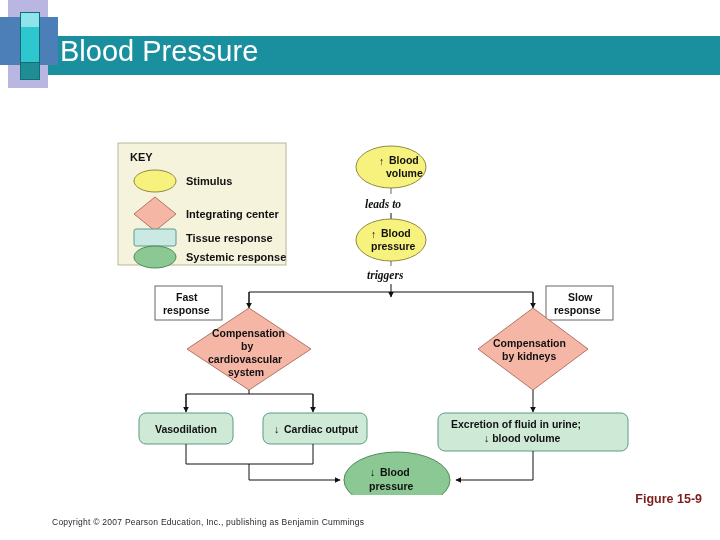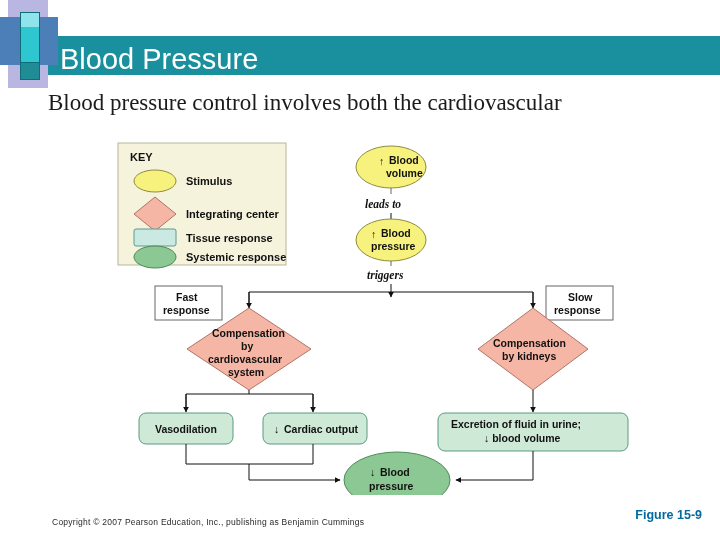--- a/index.html
+++ b/index.html
@@ -61,21 +61,20 @@
     border-top: 1px solid #0e6d75;
     box-sizing: border-box;
   }
 
   
   #title-clip {
     position: absolute;
     left: 48px; top: 36px;
     width: 672px; height: 45px;
     overflow: hidden;
-    margin-top: 8px;
   }
   #title-text {
     position: absolute;
     left: 12px; top: -6px;
     font-family: "Liberation Sans", sans-serif;
     font-size: 29px;
     color: #ffffff;
     white-space: nowrap;
     line-height: 42px;
   }
@@ -106,25 +105,25 @@
     position: absolute;
     left: 52px; top: 517px;
     font-family: "Liberation Sans", sans-serif;
     font-size: 8.5px;
     color: #2a2a2a;
     letter-spacing: 0.25px;
     text-align: right;
   }
   #figure-number {
     position: absolute;
-    right: 18px; top: 508px;
+    right: 18px; top: 492px;
     font-family: "Liberation Sans", sans-serif;
     font-size: 12.5px;
     font-weight: bold;
-    color: #0369a1;
+    color: #7f1d1d;
   }
 
   
   .dg-txt {
     font-family: "Liberation Sans", sans-serif;
     font-size: 10.5px;
     font-weight: bold;
     fill: #111111;
   }
   .dg-txt-key {
@@ -151,21 +150,20 @@
   <div class="hdr-teal-bar"></div>
   <div class="hdr-teal-bar-top"></div>
   <div class="hdr-teal-bar-bot"></div>
 </div>
 
 <div id="title-clip">
   <div id="title-text">Blood Pressure</div>
 </div>
 
 <div id="body-text">
-  <span>Blood pressure control involves both the cardiovascular</span>
 </div>
 
 <div id="figure">
 <svg width="720" height="360" viewBox="0 0 720 360" xmlns="http://www.w3.org/2000/svg">
   <defs>
     <marker id="arr" markerWidth="7" markerHeight="7" refX="5.4" refY="3" orient="auto">
       <path d="M0,0 L6,3 L0,6 z" fill="#111111"></path>
     </marker>
   </defs>
 

